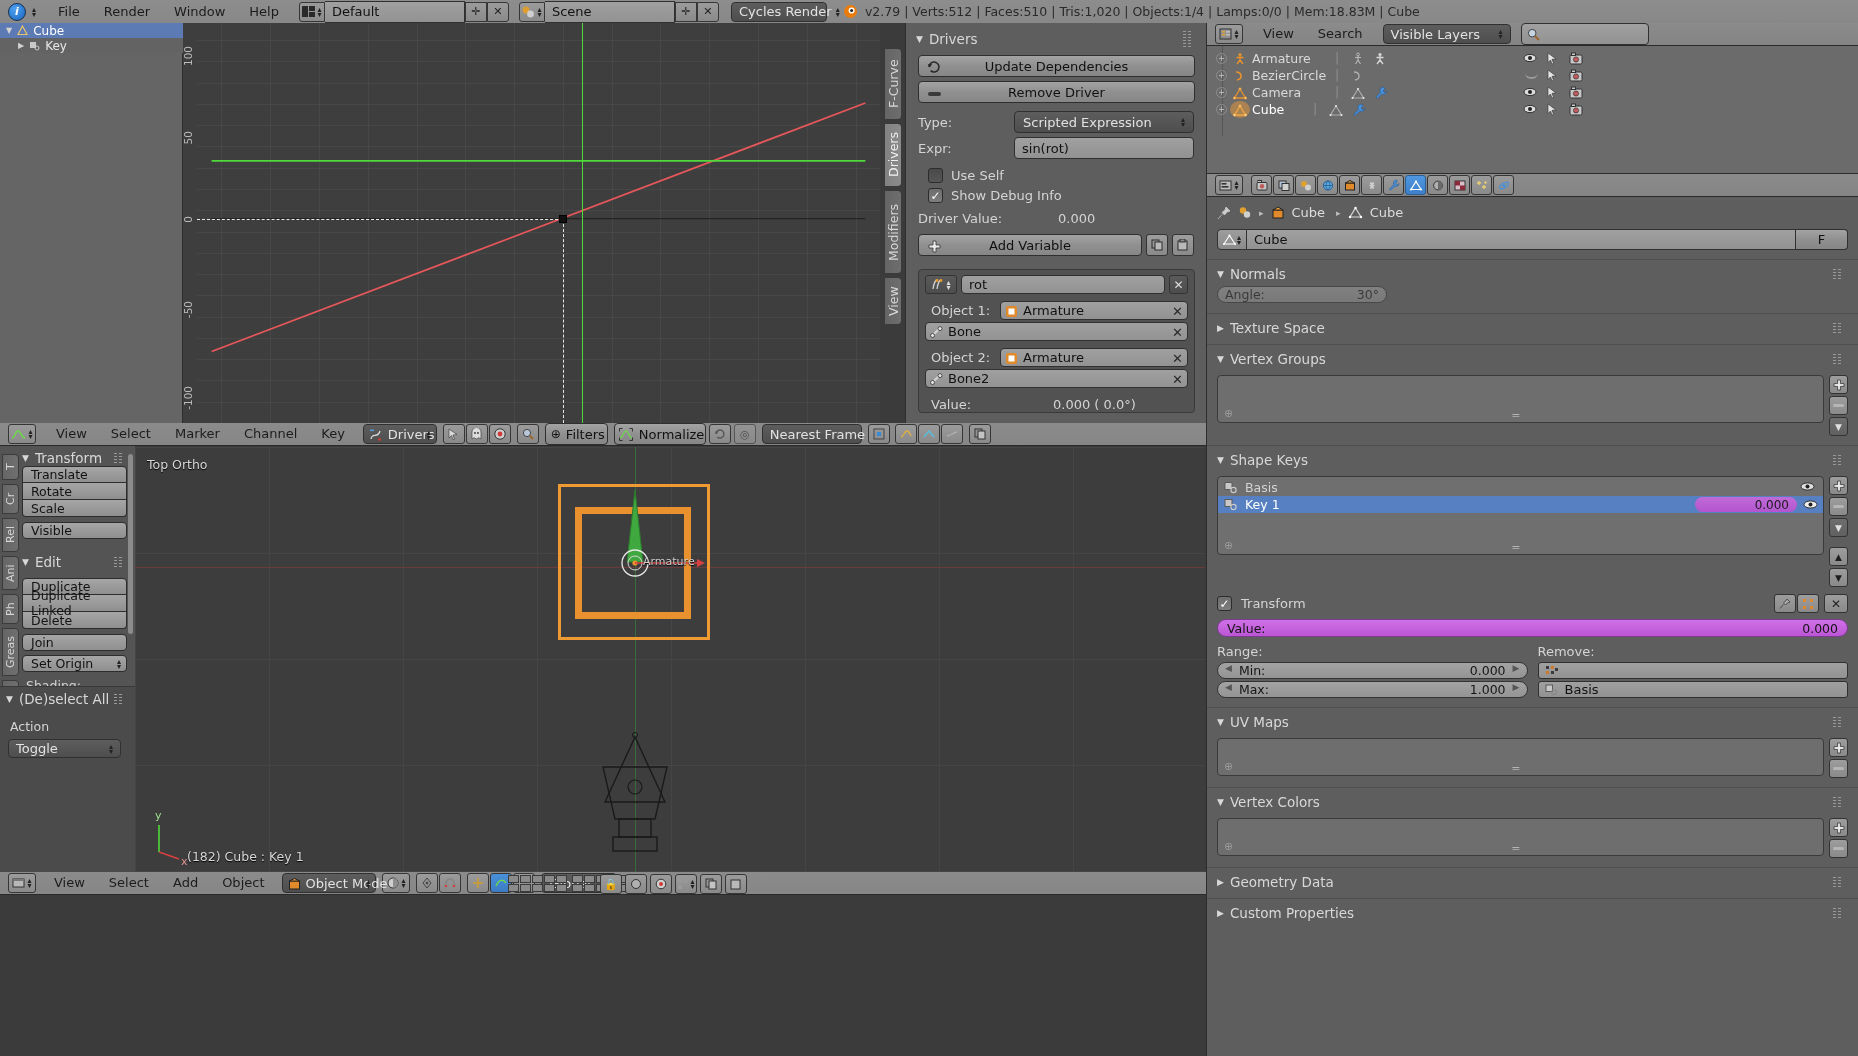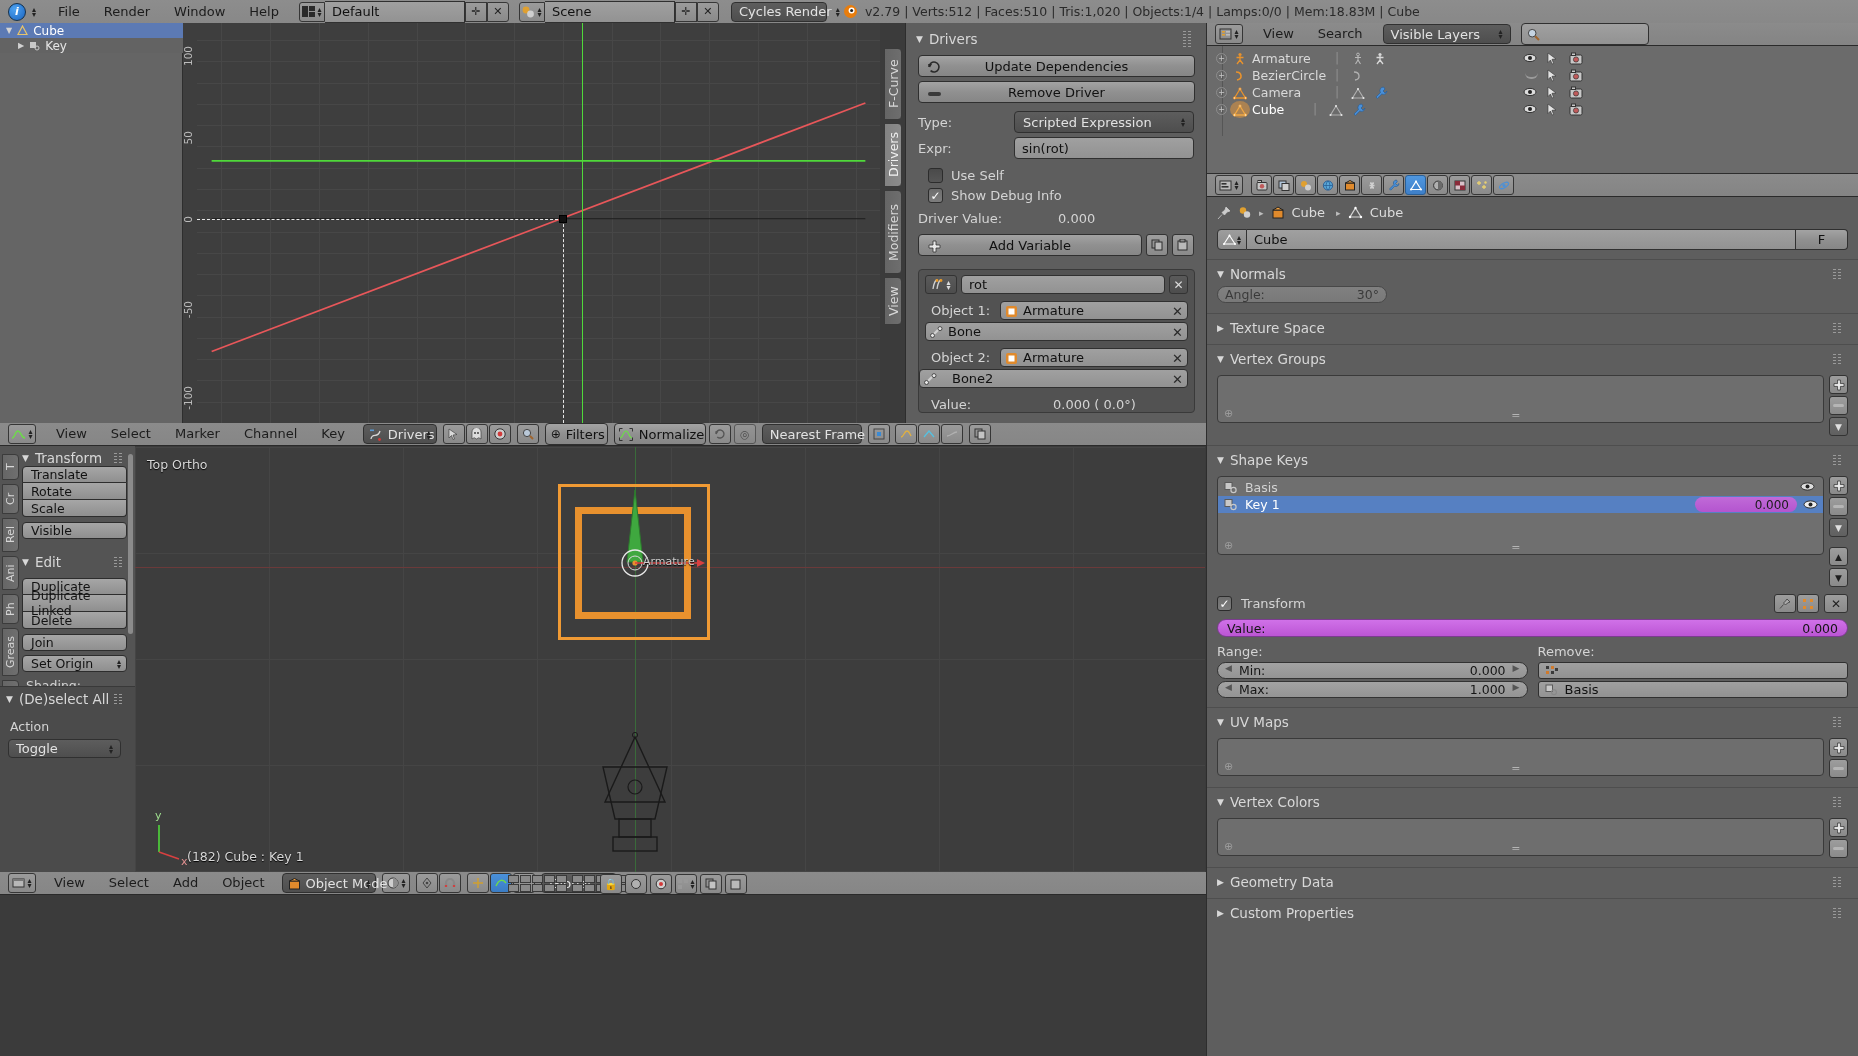--- a/index.html
+++ b/index.html
@@ -409,21 +409,21 @@
       <span class="rowlabel" style="width:75px;padding-left:6px">Object 2:</span>
       <div class="field" style="flex:1;height:19px;position:relative;padding-left:22px">
         <svg class="abs" style="left:4px;top:3px" width="13" height="13" viewBox="0 0 13 13">
             <rect x="1" y="1" width="11" height="11" rx="2" fill="#e08a2c"></rect>
             <rect x="3.5" y="3.5" width="6" height="6" fill="#fff"></rect>
           </svg>
         <span>Armature</span>
         <span class="abs" style="right:4px;top:2px;color:#2a2a2a">✕</span>
       </div>
     </div>
-    <div class="field" style="margin:2px 6px 0 0;height:19px;position:relative;padding-left:32px">
+    <div class="field" style="margin:2px 6px 0 6px;height:19px;position:relative;padding-left:22px">
       <svg class="abs" style="left:4px;top:3px" width="13" height="13" viewBox="0 0 13 13">
           <path d="M3 9 L9 3" stroke="#cfcfcf" stroke-width="2.4" fill="none"></path>
           <circle cx="2.5" cy="9.5" r="2" fill="#e6e6e6" stroke="#4a4a4a"></circle>
           <circle cx="10" cy="2.6" r="2" fill="#e6e6e6" stroke="#4a4a4a"></circle>
         </svg>
       <span>Bone2</span>
       <span class="abs" style="right:4px;top:2px;color:#2a2a2a">✕</span>
     </div>
 
     <div style="display:flex;align-items:center;margin:9px 6px 0 12px">

